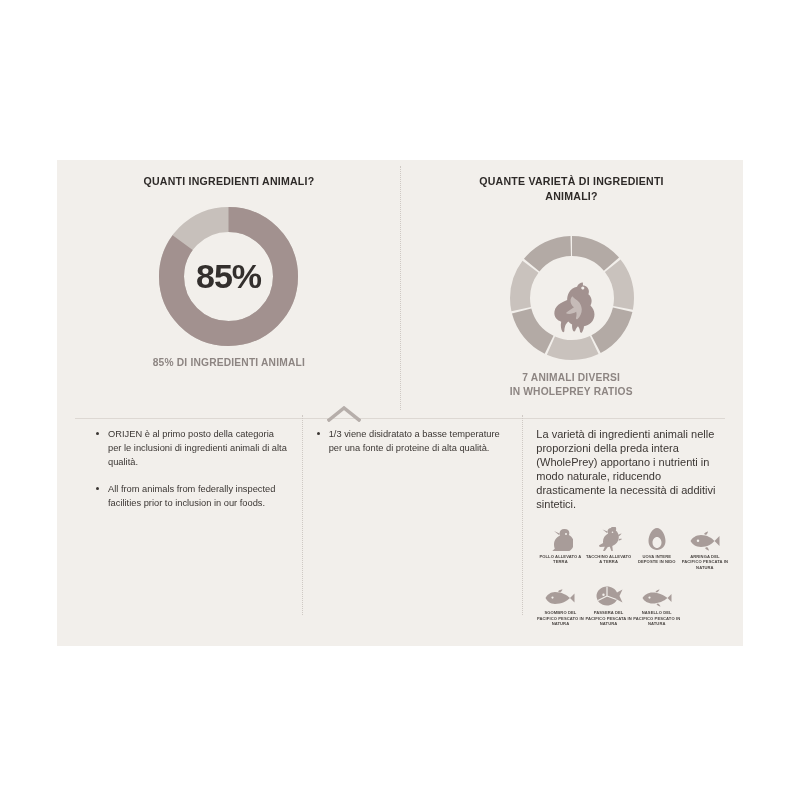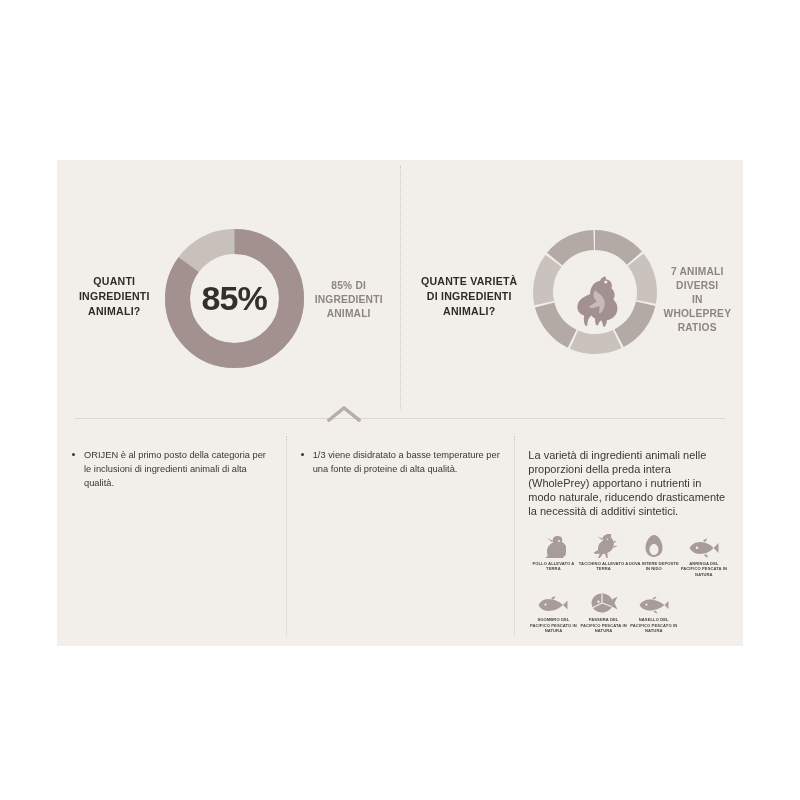--- a/index.html
+++ b/index.html
@@ -21,20 +21,21 @@
   .top-row {
     position: absolute; left: 0; top: 0;
     width: 100%; height: 258px;
     display: flex;
   }
   .col {
     flex: 1 1 0;
     position: relative;
     padding: 14px 10px 0 10px;
     display: flex;
+    flex-direction: column;
     align-items: center;
   }
   .col + .col::before {
     content: "";
     position: absolute; left: 0; top: 6px;
     width: 1px; height: 244px;
     border-left: 1px dotted #cfc9c4;
   }
 
   .heading {
@@ -46,21 +47,21 @@
     text-align: center;
     line-height: 15px;
     text-transform: uppercase;
     transform: scaleX(.92);
     max-width: 205px;
   }
 
   .chart-wrap {
     margin-top: 10px;
     height: 150px;
-    display: flex; align-items: flex-start; justify-content: center;
+    display: flex; align-items: flex-end; justify-content: center;
   }
 
   .caption {
     margin-top: 6px;
     font-family: "Liberation Sans Narrow", "Liberation Sans", sans-serif;
     font-size: 11px;
     font-weight: bold;
     letter-spacing: .2px;
     color: #8d8582;
     text-align: center;
@@ -93,23 +94,24 @@
     width: 650px; height: 1px; background: #ddd8d3;
   }
   .caret {
     position: absolute;
     left: 270px; top: 246px;
     width: 34px; height: 16px;
   }
 
   
   .bottom-row {
-    position: absolute; left: 0; top: 272px;
+    position: absolute; left: 0; top: 251px;
     width: 100%; height: 227px;
     display: flex;
+    padding-left: 24px;
   }
   .bcol {
     flex: 1 1 0;
     position: relative;
     padding: 16px 14px 0 14px;
   }
   .bcol + .bcol::before {
     content: "";
     position: absolute; left: 0; top: 4px;
     width: 1px; height: 200px;
@@ -214,20 +216,21 @@
   <div class="divider"></div>
   <svg class="caret" viewBox="0 0 34 16">
     <polyline points="2,14 17,2 32,14" fill="none" stroke="#b6aeaa" stroke-width="3.5" stroke-linecap="square"></polyline>
   </svg>
 
   <div class="bottom-row">
 
     <div class="bcol">
       <ul class="bullets">
         <li>ORIJEN è al primo posto della categoria per le inclusioni di ingredienti animali di alta qualità.</li>
+        <li>All from animals from federally inspected facilities prior to inclusion in our foods.</li>
       </ul>
     </div>
 
     <div class="bcol">
       <ul class="bullets">
         <li>1/3 viene disidratato a basse temperature per una fonte di proteine di alta qualità.</li>
       </ul>
     </div>
 
     <div class="bcol">

